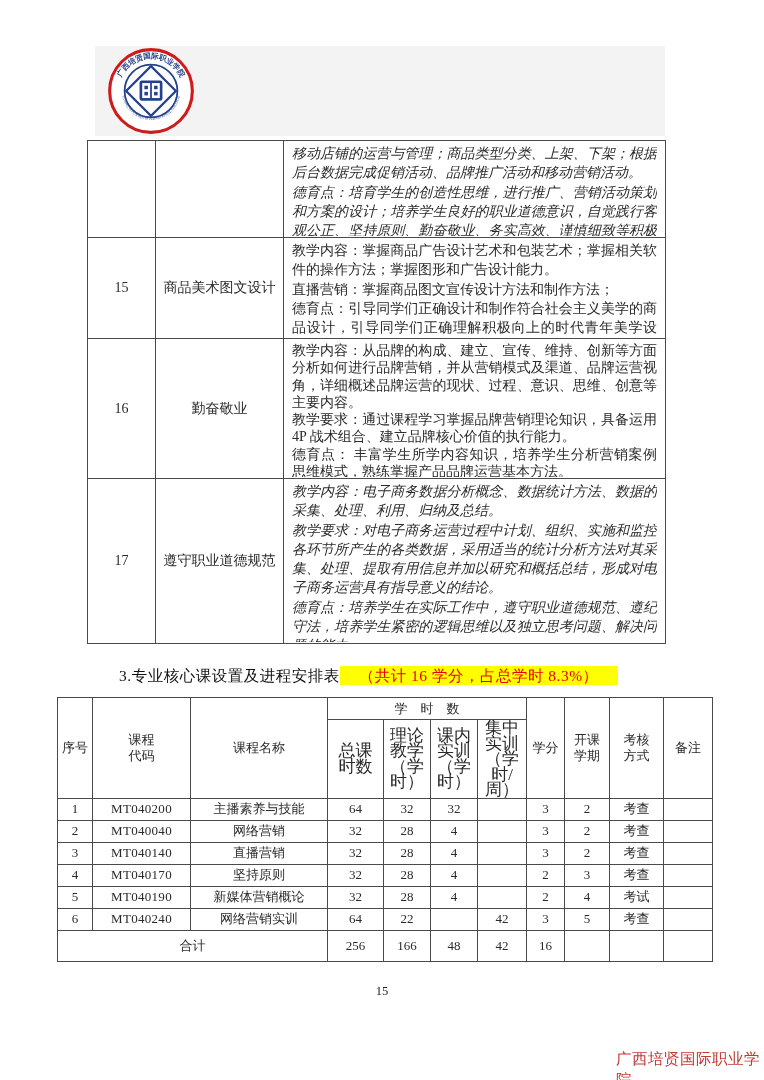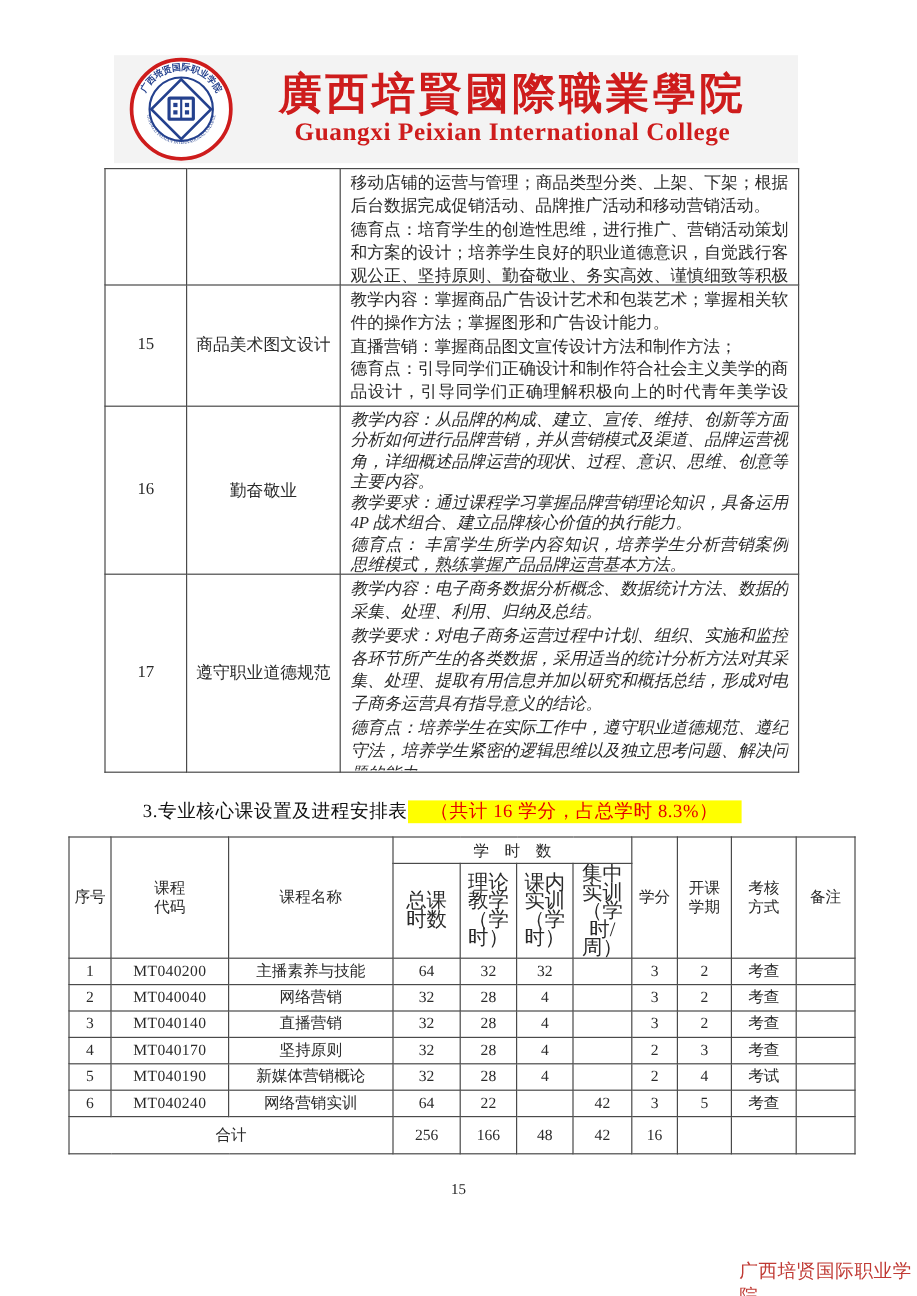--- a/index.html
+++ b/index.html
@@ -71,59 +71,55 @@
         <rect x="42.5" y="51" width="4" height="4" fill="#24418e"></rect>
         <rect x="53.5" y="51" width="4" height="4" fill="#24418e"></rect>
         <text font-size="8.5" font-weight="bold" fill="#24418e">
           <textPath href="#arcTop" startOffset="50%" text-anchor="middle">广西培贤国际职业学院</textPath>
         </text>
         <text font-size="4.2" fill="#24418e">
           <textPath href="#arcBot" startOffset="50%" text-anchor="middle">GUANGXI PEIXIAN INTERNATIONAL COLLEGE</textPath>
         </text>
       </svg>
     </div>
-    <div class="header-text">
-      <div class="cn-title">廣西培賢國際職業學院</div>
-      <div class="en-title">Guangxi Peixian International College</div>
-    </div>
   </div>
 
   <table class="t1">
     <colgroup>
         <col style="width:68px">
         <col style="width:128px">
         <col style="width:382px">
       </colgroup>
     <tbody>
         <tr style="height: 97px;">
           <td class="cno"></td>
           <td class="cname"></td>
           <td class="desc">
-            <div class="clip" style="height: 92px;">
+            <div class="clip" style="height: 92px; font-style: italic;">
               <div>移动店铺的运营与管理；商品类型分类、上架、下架；根据后台数据完成促销活动、品牌推广活动和移动营销活动。</div>
               <div>德育点：培育学生的创造性思维，进行推广、营销活动策划和方案的设计；培养学生良好的职业道德意识，自觉践行客观公正、坚持原则、勤奋敬业、务实高效、谨慎细致等积极正确的价值观。</div>
             </div>
           </td>
         </tr>
         <tr style="height: 101px;">
           <td class="cno">15</td>
           <td class="cname">商品美术图文设计</td>
           <td class="desc">
             <div class="clip" style="height: 96px;">
               <div>教学内容：掌握商品广告设计艺术和包装艺术；掌握相关软件的操作方法；掌握图形和广告设计能力。</div>
               <div>直播营销：掌握商品图文宣传设计方法和制作方法；</div>
               <div>德育点：引导同学们正确设计和制作符合社会主义美学的商品设计，引导同学们正确理解积极向上的时代青年美学设计。</div>
             </div>
           </td>
         </tr>
         <tr class="tight" style="height: 140px;">
           <td class="cno">16</td>
           <td class="cname">勤奋敬业</td>
           <td class="desc">
-            <div class="clip" style="height: 135px; font-style: italic;">
+            <div class="clip" style="height: 135px;">
               <div>教学内容：从品牌的构成、建立、宣传、维持、创新等方面分析如何进行品牌营销，并从营销模式及渠道、品牌运营视角，详细概述品牌运营的现状、过程、意识、思维、创意等主要内容。</div>
               <div>教学要求：通过课程学习掌握品牌营销理论知识，具备运用 4P 战术组合、建立品牌核心价值的执行能力。</div>
               <div>德育点： 丰富学生所学内容知识，培养学生分析营销案例思维模式，熟练掌握产品品牌运营基本方法。</div>
             </div>
           </td>
         </tr>
         <tr style="height: 165px;">
           <td class="cno">17</td>
           <td class="cname">遵守职业道德规范</td>
           <td class="desc">

